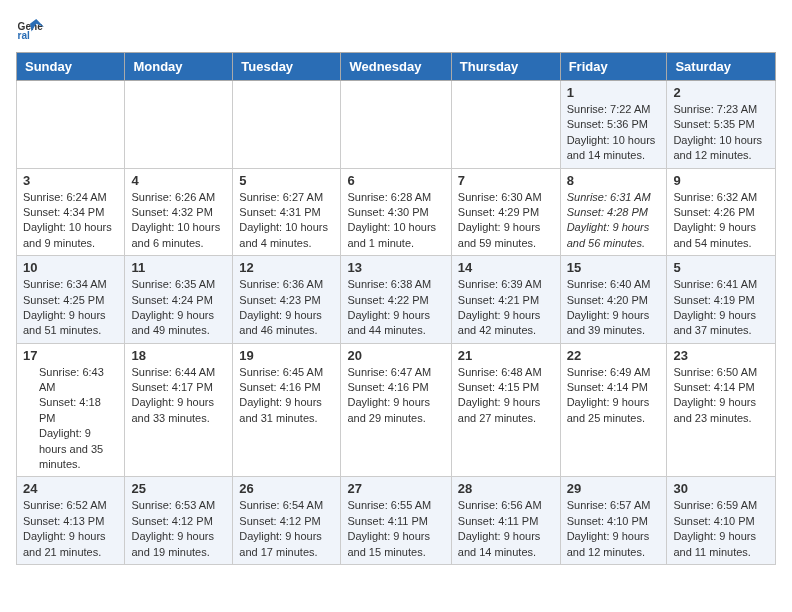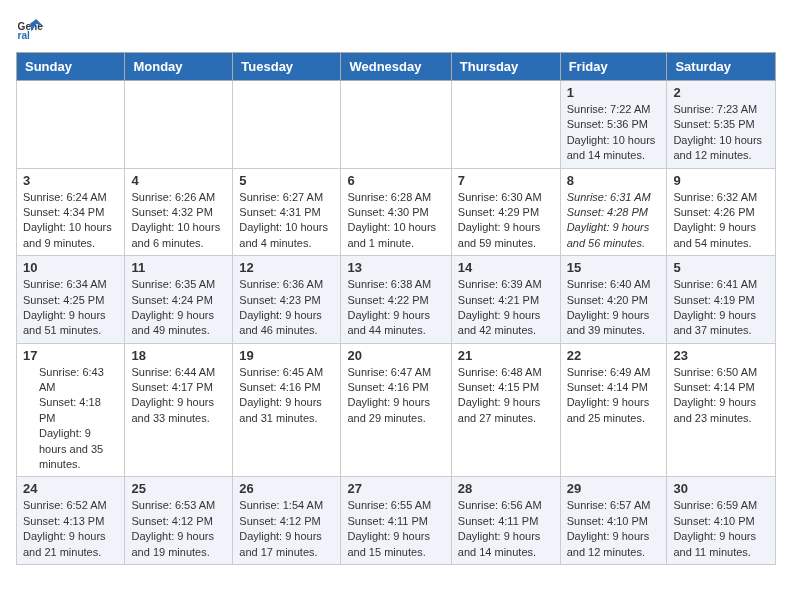--- a/index.html
+++ b/index.html
@@ -282,21 +282,21 @@
 Daylight: 9 hours and 21 minutes.</div>
         </td>
         <td style="background: rgb(240, 244, 250);">
           <span class="day-num">25</span>
           <div class="day-info" style="white-space: pre-line;">Sunrise: 6:53 AM
 Sunset: 4:12 PM
 Daylight: 9 hours and 19 minutes.</div>
         </td>
         <td style="background: rgb(240, 244, 250);">
           <span class="day-num">26</span>
-          <div class="day-info" style="white-space: pre-line;">Sunrise: 1:54 AM
+          <div class="day-info" style="white-space: pre-line;">Sunrise: 6:54 AM
 Sunset: 4:12 PM
 Daylight: 9 hours and 17 minutes.</div>
         </td>
         <td style="background: rgb(240, 244, 250);">
           <span class="day-num">27</span>
           <div class="day-info" style="white-space: pre-line;">Sunrise: 6:55 AM
 Sunset: 4:11 PM
 Daylight: 9 hours and 15 minutes.</div>
         </td>
         <td style="background: rgb(240, 244, 250); margin-left: 32px;">

